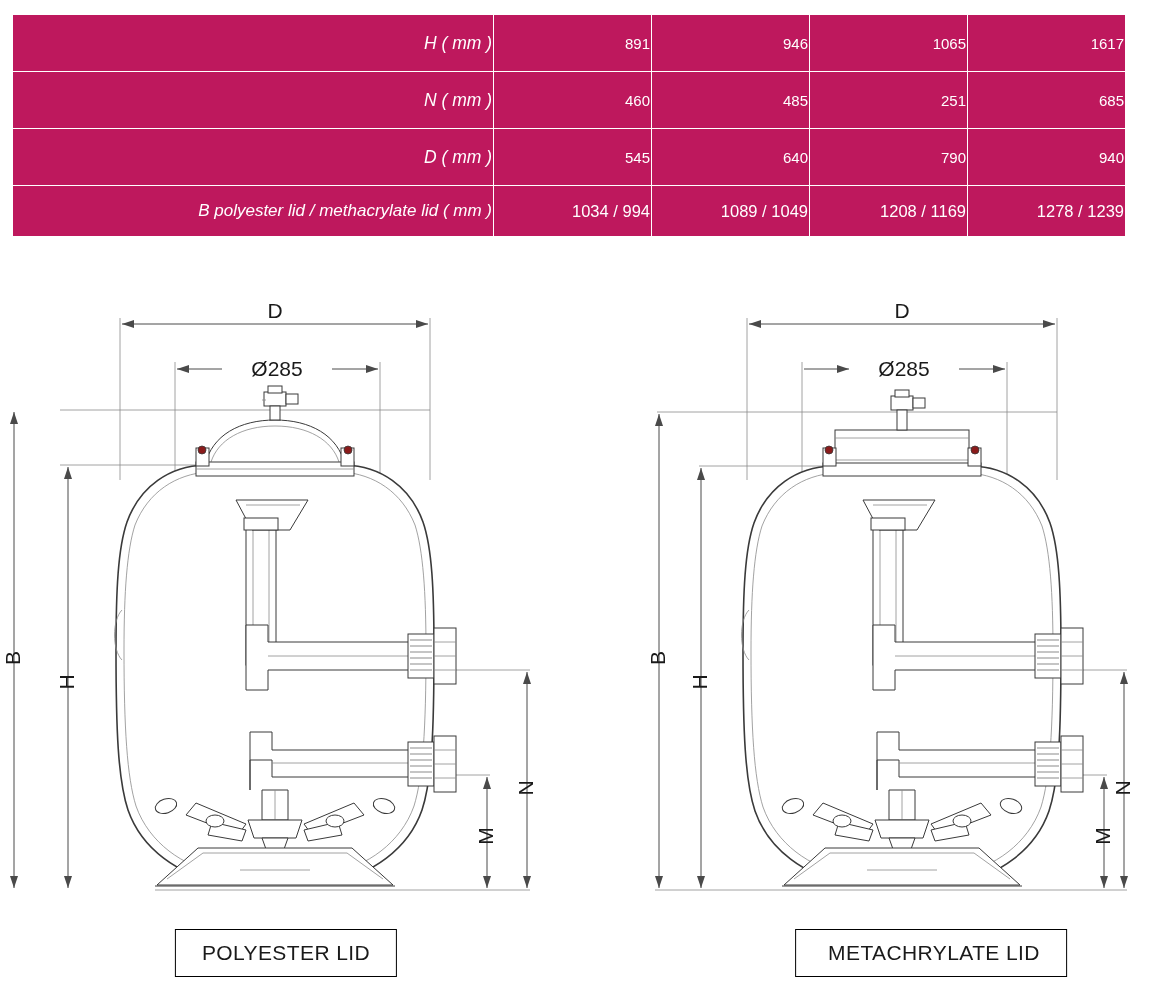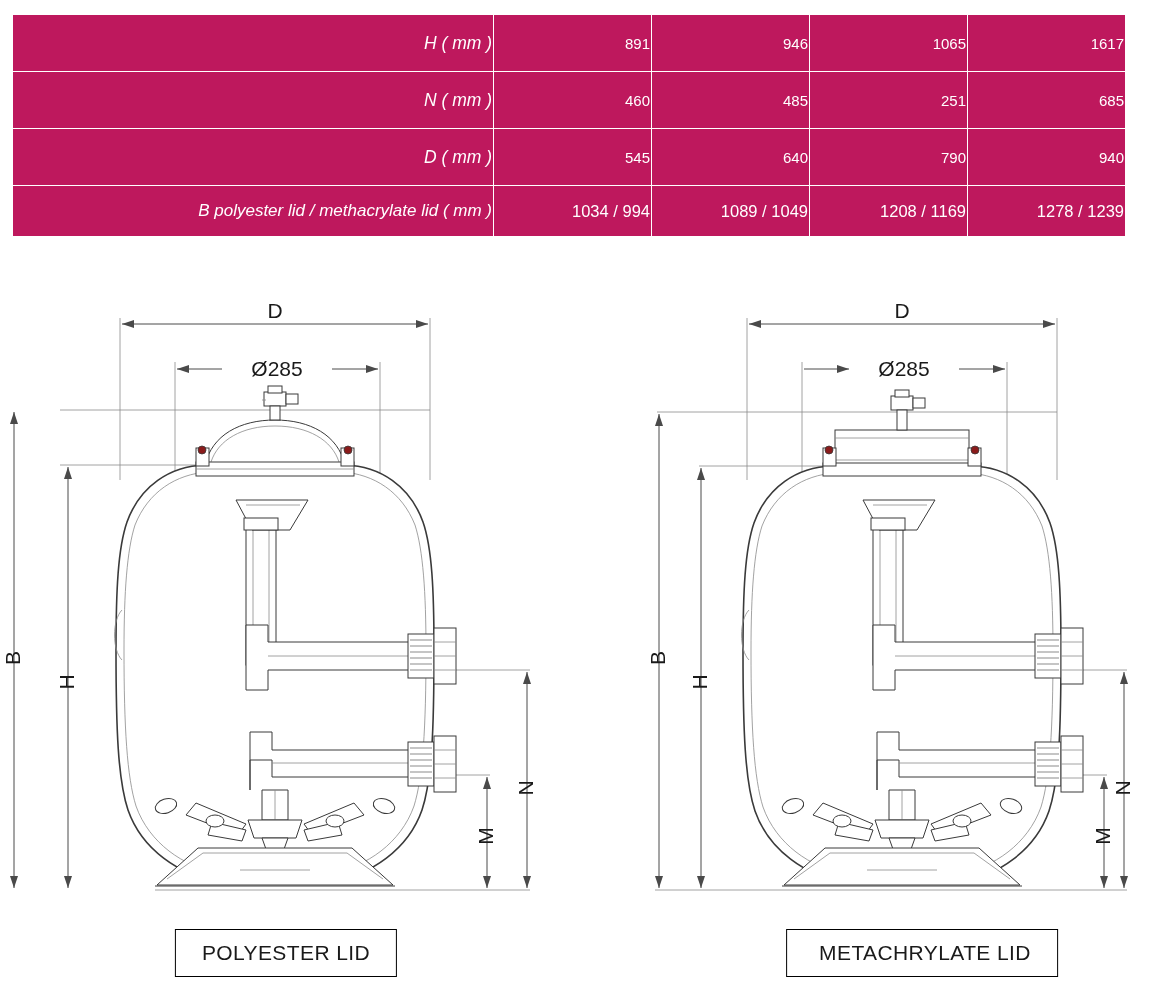--- a/index.html
+++ b/index.html
@@ -76,21 +76,21 @@
     transform: translateX(-50%);
     border: 1.6px solid #000000;
     background: #ffffff;
     padding: 11px 26px;
     font-size: 21px;
     color: #1a1a1a;
     letter-spacing: 0.4px;
     white-space: nowrap;
   }
   .diagram.left .caption-box { left: 278px; margin-left: 8px; }
-  .diagram.right .caption-box { left: 335px; padding-left: 32px; }
+  .diagram.right .caption-box { left: 344px; padding-left: 32px; }
 
   svg { display: block; }
   .ln { stroke: #3a3a3a; stroke-width: 1; fill: none; }
   .lnthin { stroke: #8a8a8a; stroke-width: 0.8; fill: none; }
   .dim { stroke: #4a4a4a; stroke-width: 1; fill: none; }
   .lbl {
     font-family: "Liberation Sans", sans-serif;
     font-size: 21px;
     fill: #1a1a1a;
   }

